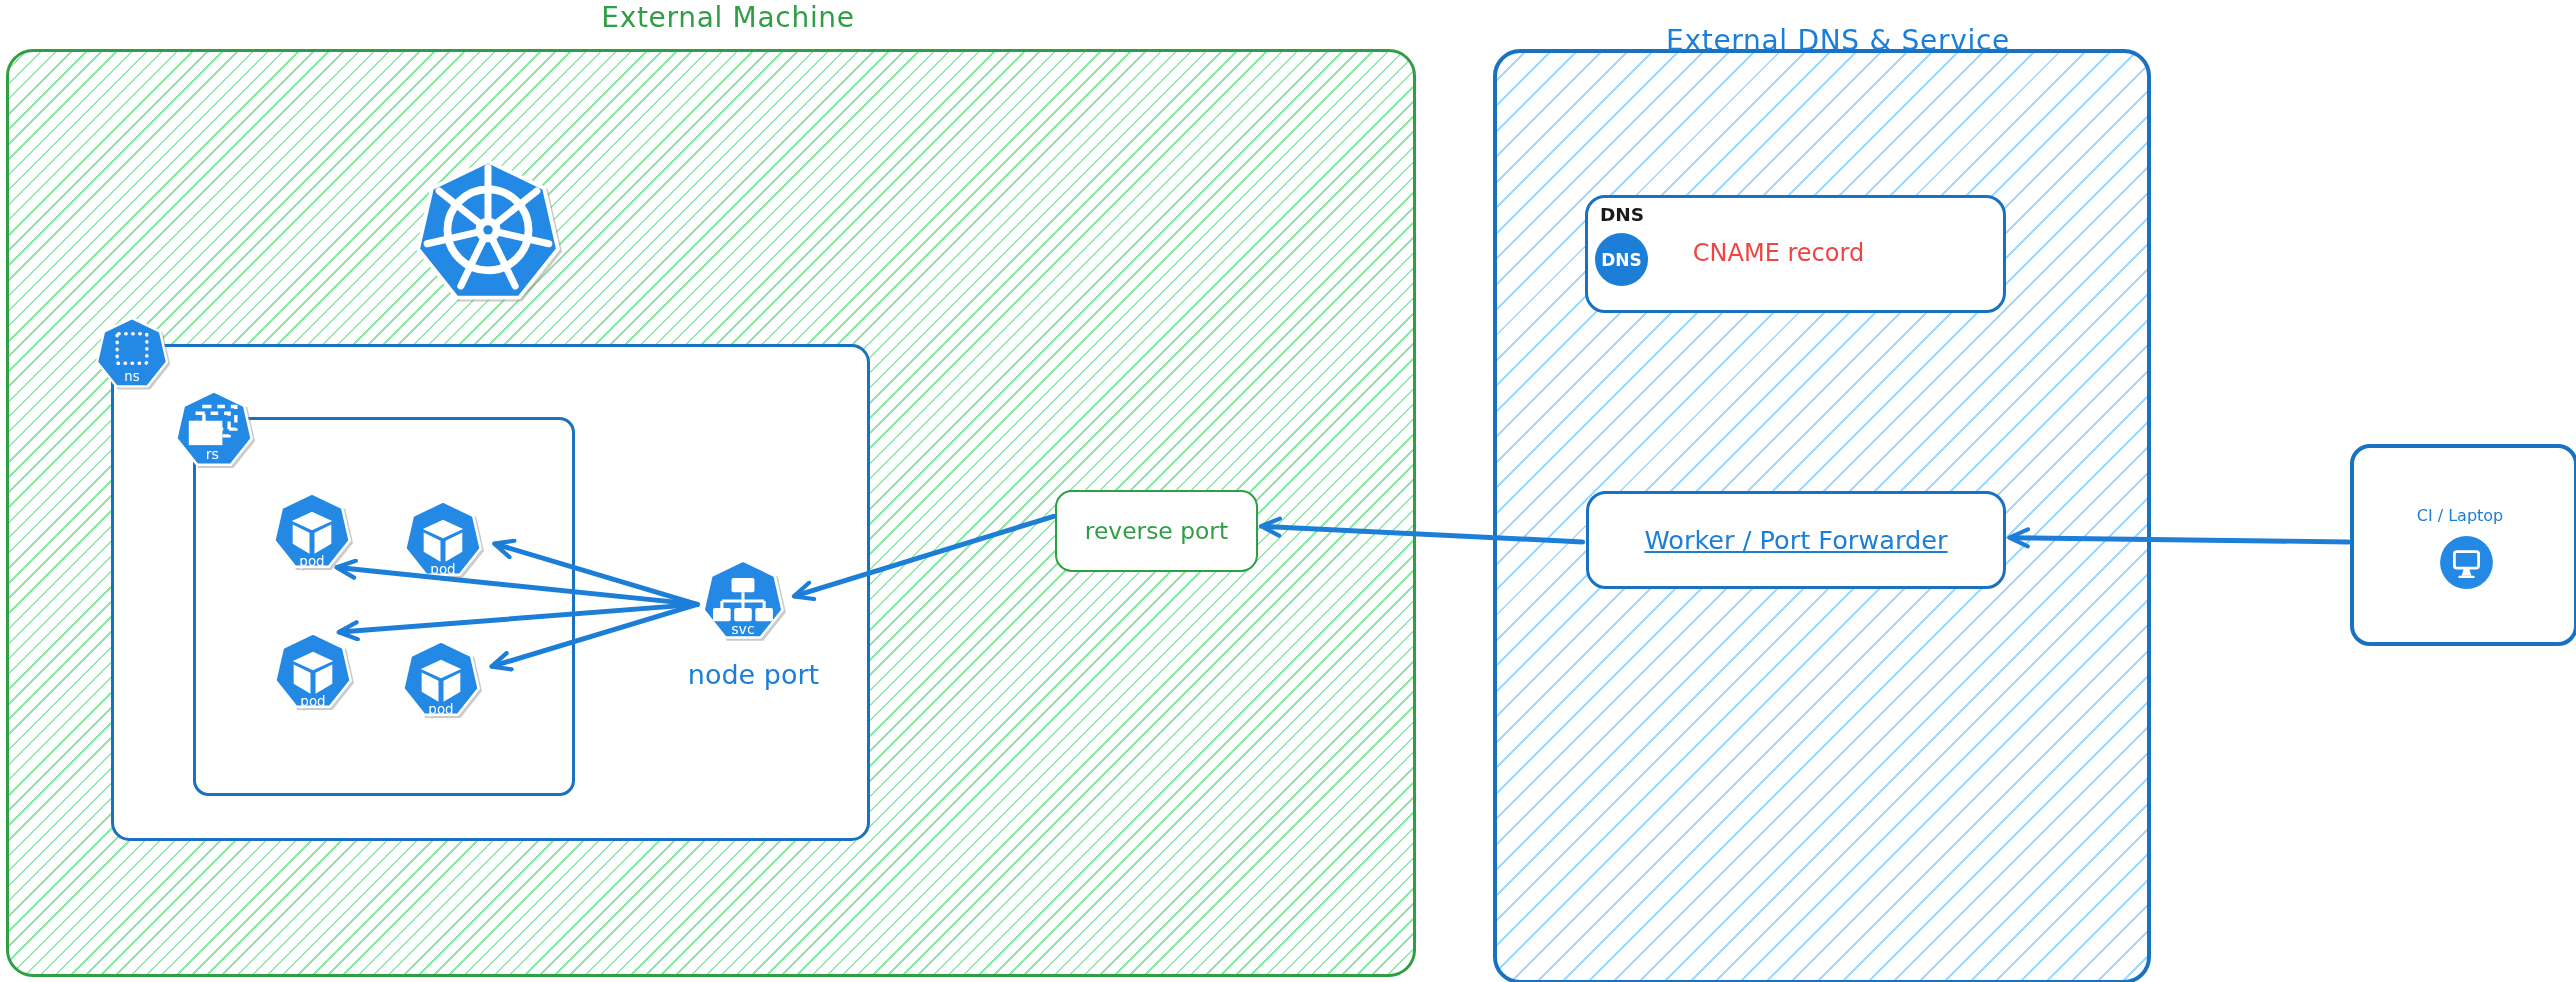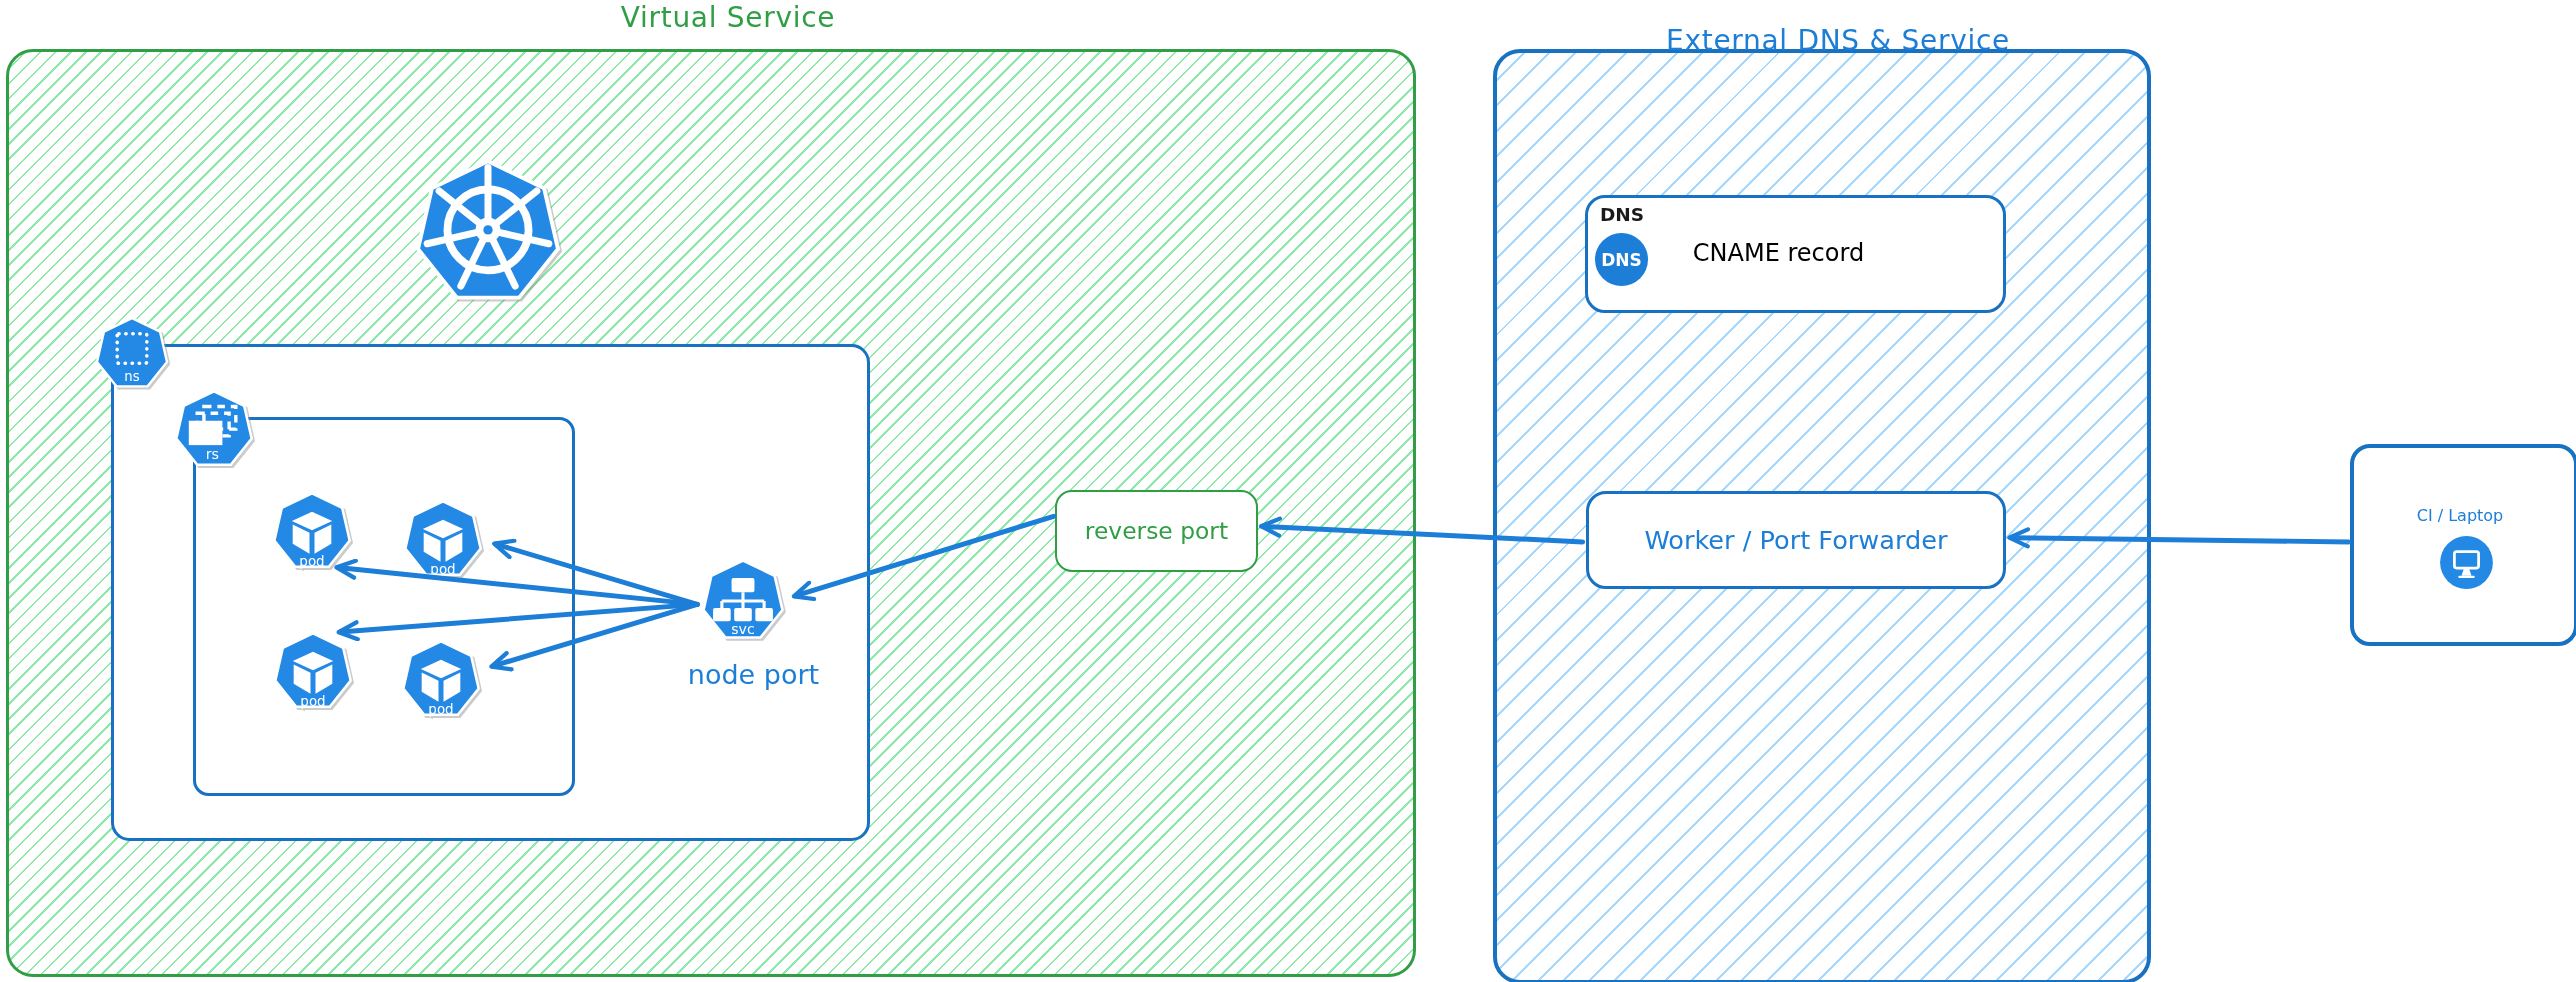--- a/index.html
+++ b/index.html
@@ -26,30 +26,30 @@
     background:#fff;border:3.6px solid #1971c2;border-radius:15.6px;}
 
   
   .node-box{background:#fff;display:flex;align-items:center;justify-content:center;
     white-space:nowrap;}
   .reverse-proxy-box{left:1055px;top:490px;width:199px;height:78px;
     border:2.8px solid #2f9e44;border-radius:17px;color:#2f9e44;font-size:23.4px;}
   .dns-box{left:1585px;top:195px;width:415px;height:112px;
     border:3.6px solid #1971c2;border-radius:20px;}
   .worker-box{left:1586px;top:491px;width:414px;height:92px;
-    border:3.6px solid #1971c2;border-radius:20px;color:#1c7ed6;font-size:25.6px;}
+    border:3.6px solid #1971c2;border-radius:20px;color:#1c7ed6;font-size:25.6px;text-decoration:underline;}
   .ci-box{left:2350px;top:444px;width:220px;height:194px;
     border:4.3px solid #1971c2;border-radius:20px;background:#fff;}
 
   .dns-heading{left:1600px;top:204px;font-size:18.5px;font-weight:700;color:#1a1a1a;}
   .dns-circle{left:1595px;top:233px;width:53px;height:53px;border-radius:50%;
     background:#1c7ed6;display:flex;align-items:center;justify-content:center;
     color:#fff;font-size:17px;font-weight:700;}
   .cname-label{left:1654px;top:239px;width:249px;text-align:center;
-    color:#000000;font-size:24px;white-space:nowrap;}
+    color:#ef4444;font-size:24px;white-space:nowrap;}
   .ci-title{left:2364px;top:506px;width:192px;text-align:center;
     color:#1c7ed6;font-size:16px;white-space:nowrap;}
   .monitor-circle{left:2439px;top:535px;width:55px;height:55px;}
 
   .node-port-label{left:647px;top:659px;width:213px;text-align:center;
     color:#1c7ed6;font-size:27px;white-space:nowrap;}
 
   
   .hepta{filter:drop-shadow(2.8px 2.8px 0 rgba(140,140,140,0.45));}
   .k8s-logo{left:410px;top:155px;width:156px;height:156px;}
@@ -71,21 +71,21 @@
 
 <svg width="0" height="0" style="position:absolute">
   <defs>
     <path id="hepta-path" d="M50,4 L85.96,21.32 L94.85,60.24 L69.96,91.45 L30.04,91.45 L5.15,60.24 L14.04,21.32 Z"></path>
   </defs>
 </svg>
 
 <div class="abs vm-box"></div>
 <div class="abs ext-box"></div>
 
-<div class="abs region-title vm-title">Virtual Service</div>
+<div class="abs region-title vm-title">External Machine</div>
 <div class="abs region-title ext-title">External DNS &amp; Service</div>
 
 <div class="abs ns-box"></div>
 <div class="abs rs-box"></div>
 
 <svg class="abs hepta k8s-logo" viewBox="0 0 100 100">
   <use href="#hepta-path" fill="#2389e5" stroke="#fff" stroke-width="2.5"></use>
   <g stroke="#fff" stroke-width="4.5" stroke-linecap="round" fill="none">
     <circle cx="50" cy="48" r="26" stroke-width="5"></circle>
     <line x1="50" y1="48" x2="50" y2="8"></line>

